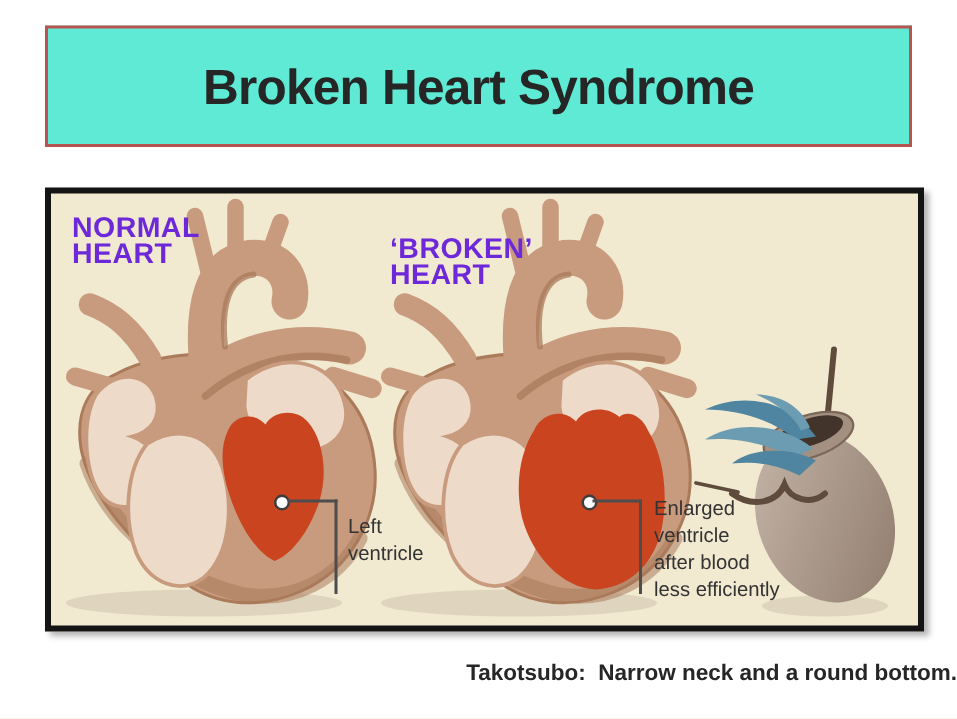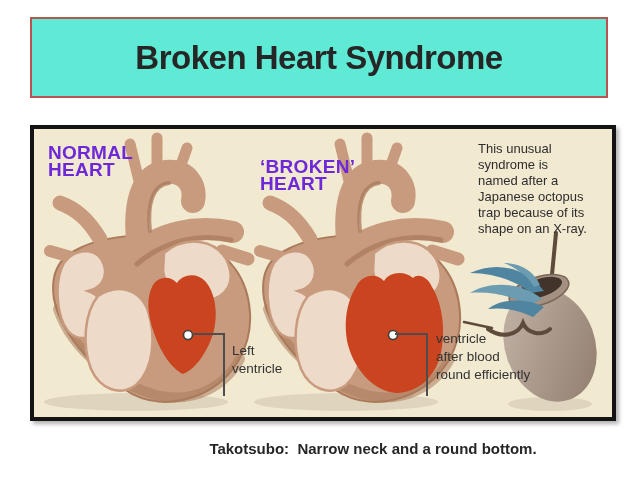--- a/index.html
+++ b/index.html
@@ -42,21 +42,21 @@
     font-size:13.5px;line-height:18px;color:#333;z-index:5;
   }
   .callout-label span{display:block;position:static;}
   .co1-h{left:158px;top:204px;width:33px;height:2px;}
   .co1-v{left:189px;top:204px;width:2px;height:63px;}
   .co1-t{left:198px;top:213px;width:80px;}
   .co2-h{left:361px;top:204px;width:33px;height:2px;}
   .co2-v{left:392px;top:204px;width:2px;height:63px;}
   .co2-t{left:402px;top:201px;width:120px;}
   .caption{
-    position:absolute;left:0;top:440px;width:638px;text-align:center;
+    position:absolute;left:0;top:440px;width:638px;text-align:right;
     padding-left:108px;box-sizing:border-box;
     font-size:15px;font-weight:bold;color:#262626;white-space:pre;
   }
   
   .vessel{stroke:var(--heart-tan);fill:none;stroke-linecap:round;}
   .vshade{stroke:var(--heart-tan-dark);fill:none;stroke-linecap:round;opacity:.75;}
   .hbody{fill:var(--heart-tan);stroke:var(--heart-tan-dark);stroke-width:2;}
   .band{stroke:var(--heart-tan-dark);fill:none;stroke-linecap:round;opacity:.55;}
   .pale{fill:var(--heart-pale);stroke:var(--heart-tan);stroke-width:2.5;}
   .red{fill:var(--ventricle-red);}
@@ -144,38 +144,31 @@
   </svg>
 
   <div class="heart-label lbl-normal">
     <span>NORMAL</span>
     <span>HEART</span>
   </div>
   <div class="heart-label lbl-broken">
     <span>‘BROKEN’</span>
     <span>HEART</span>
   </div>
-  <div class="desc">
-    <span>This unusual</span>
-    <span>syndrome is</span>
-    <span>named after a</span>
-    <span>Japanese octopus</span>
-    <span>trap because of its</span>
-    <span>shape on an X-ray.</span>
-  </div>
 
   <div class="cl co1-h"></div>
   <div class="cl co1-v"></div>
   <div class="callout-label co1-t">
     <span>Left</span>
     <span>ventricle</span>
   </div>
 
   <div class="cl co2-h"></div>
   <div class="cl co2-v"></div>
   <div class="callout-label co2-t">
+    <span>Enlarged</span>
     <span>ventricle</span>
     <span>after blood</span>
-    <span>round efficiently</span>
+    <span>less efficiently</span>
   </div>
 </div>
 
 <div class="caption">Takotsubo:  Narrow neck and a round bottom.</div>
 
 </body></html>

